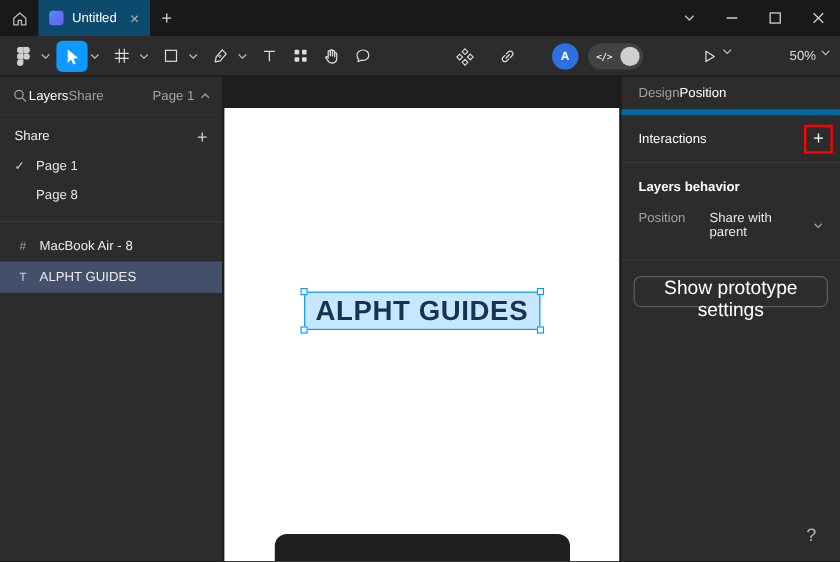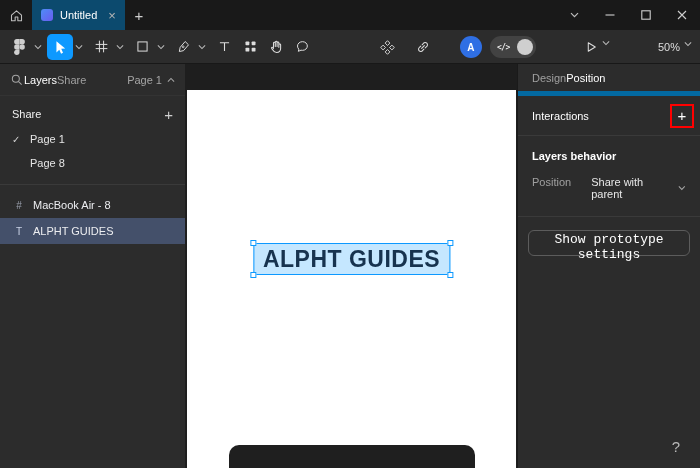--- a/index.html
+++ b/index.html
@@ -74,21 +74,21 @@
   .rp-interactions { height: 40px; display: flex; align-items: center; padding: 0 6px 0 14px; border-bottom: 1px solid #3a3a3a; }
   .interactions-label { color: #fff; }
   .annotation-box { margin-left: auto; width: 24px; height: 24px; border: 2px solid #ff0000; display: flex; align-items: center; justify-content: center; }
   .add-interaction { color: #fff; font-size: 15px; line-height: 1; }
   .rp-scroll { padding: 14px 14px 16px; border-bottom: 1px solid #3a3a3a; }
   .rp-scroll-title { color: #fff; font-weight: bold; margin-bottom: 14px; }
   .position-row { display: flex; align-items: flex-start; }
   .position-label { color: #a0a0a0; width: 62px; }
   .position-value { color: #e8e8e8; display: flex; align-items: center; gap: 5px; }
   .rp-settings { padding: 13px 10px; }
-  .settings-btn { width: 100%; height: 26px; background: transparent; border: 1px solid #5c5c5c; border-radius: 6px; color: #fff; font-size: 13px; font-family: Liberation Mono, monospace; }
+  .settings-btn { width: 100%; height: 26px; background: transparent; border: 1px solid #5c5c5c; border-radius: 6px; color: #fff; font-size: 16px; font-family: Liberation Sans, sans-serif; }
   .help-btn { position: absolute; right: 12px; bottom: 10px; width: 24px; height: 24px; display: flex; align-items: center; justify-content: center; color: #b9b9b9; font-size: 15px; }
 </style>
 </head>
 <body>
 
 <div class="app">
 
   <div class="tabbar">
     <div class="home-btn">
       <svg width="15" height="15" viewBox="0 0 18 18">

